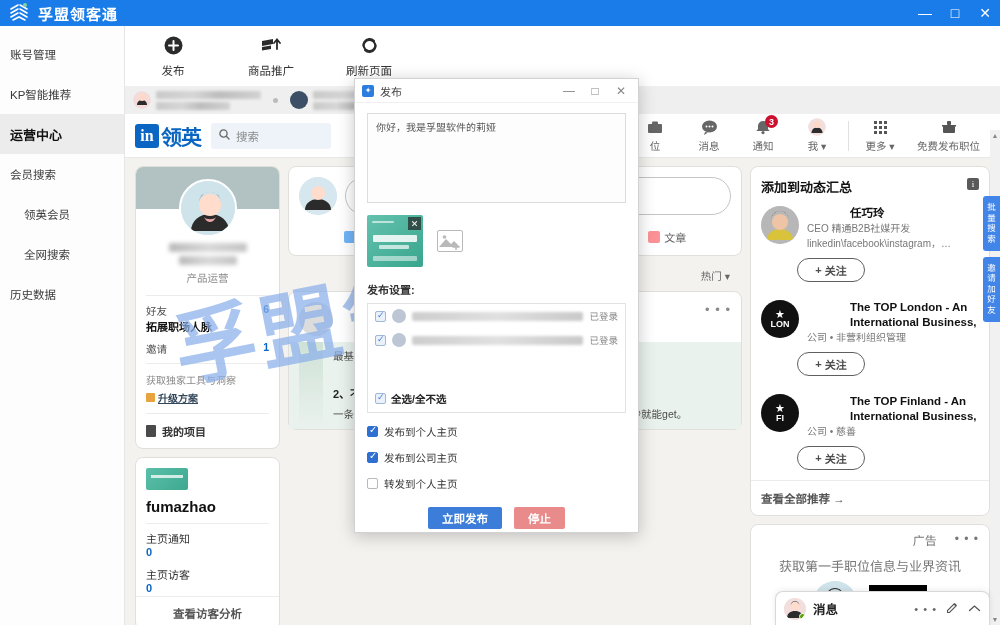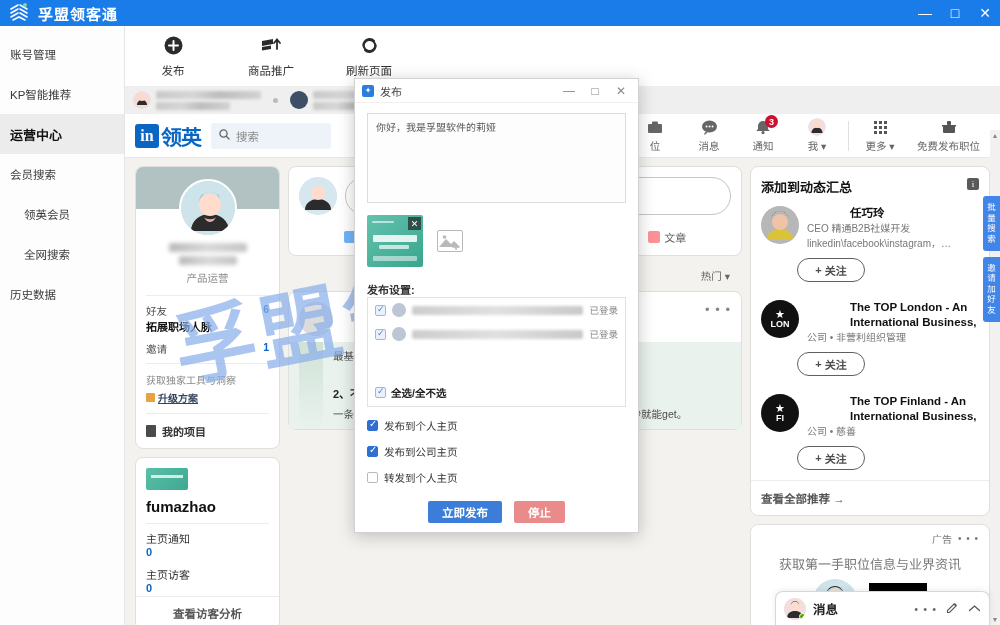--- a/index.html
+++ b/index.html
@@ -187,22 +187,22 @@
   .sugg-sub { font-size:10px; color:#777; margin-top:2px; line-height:1.3;
     overflow:hidden; text-overflow:ellipsis; white-space:nowrap; }
   .follow-btn {
     margin:6px 0 10px 46px; border:1px solid #5f5f5f; border-radius:14px; height:24px;
     width:68px; display:flex; align-items:center; justify-content:center; gap:3px;
     font-size:11px; font-weight:bold; color:#4d4d4d; cursor:pointer; background:#fff;
   }
   #see-all { border-top:1px solid #ececec; padding:9px 10px; font-size:11.5px; font-weight:bold;
     color:#555; cursor:pointer; }
   #ad-card { margin-top:8px; }
-  #ad-head { display:flex; justify-content:flex-end; align-items:center; gap:6px;
-    padding:6px 10px 0; font-size:10px; color:#777;margin-left:48px; }
+  #ad-head { display:flex; justify-content:flex-end; align-items:center; gap:18px;
+    padding:6px 10px 0; font-size:12px; color:#777;margin-left:48px; }
   #ad-text { text-align:center; font-size:13px; color:#777; padding:8px 16px 6px; }
   #ad-row { display:flex; justify-content:center; gap:12px; padding:0 10px 12px; align-items:center; }
   #ad-av { width:44px;height:44px;border-radius:50%;background:#cfe3ea;overflow:hidden; }
   #ad-logo { width:58px;height:36px;background:#000; position:relative; overflow:hidden; }
 
   
   #msg-widget {
     position:absolute; right:10px; bottom:0; width:215px; height:34px;
     background:#fff; border:1px solid #d8d8d8; border-bottom:none; border-radius:8px 8px 0 0;
     display:flex; align-items:center; padding:0 8px; gap:7px; z-index:40;
@@ -263,21 +263,21 @@
   #thumb { width:56px;height:52px; position:relative; border-radius:2px; overflow:hidden;
     background:linear-gradient(140deg,#63c2ad,#39a58d); }
   #thumb-x { position:absolute; right:2px; top:2px; width:13px;height:13px; background:#2f4f48;
     color:#fff; font-size:9px; display:flex;align-items:center;justify-content:center; cursor:pointer; }
   .thumb-line { position:absolute; background:rgba(255,255,255,.85); border-radius:1px; }
   #add-img {
     width:26px;height:22px;border:1.5px solid #b9b9b9;border-radius:2px;position:relative;
     cursor:pointer;
   }
   #settings-label { font-size:11px; font-weight:bold; color:#333; margin-top:14px; }
-  #acct-list { border:1px solid #e2e2e2; flex:0 0 auto; height:110px;
+  #acct-list { border:1px solid #e2e2e2; margin-top:6px; flex:0 0 auto; height:110px;
     display:flex; flex-direction:column; }
   .acct-row { display:flex; align-items:center; gap:6px; padding:5px 7px; }
   .cb { width:11px;height:11px;border:1px solid #9fb8d8; background:#eaf1fb; border-radius:2px;
     flex:0 0 auto; position:relative; cursor:pointer; }
   .cb.checked::after { content:"✓"; position:absolute; left:1px; top:-2px; font-size:9px; color:#4a7fd4; }
   .row-av { width:14px;height:14px;border-radius:50%;background:#bcc6d4;flex:0 0 auto; }
   .row-blur { flex:1; height:9px; border-radius:2px;
     background:linear-gradient(90deg,#cdcdcd,#e0e0e0,#c9c9c9); filter:blur(1.8px); }
   .row-status { font-size:9.5px; color:#8a8a8a; flex:0 0 auto; }
   #selectall { margin-top:auto; display:flex; align-items:center; gap:5px; padding:6px 7px;

